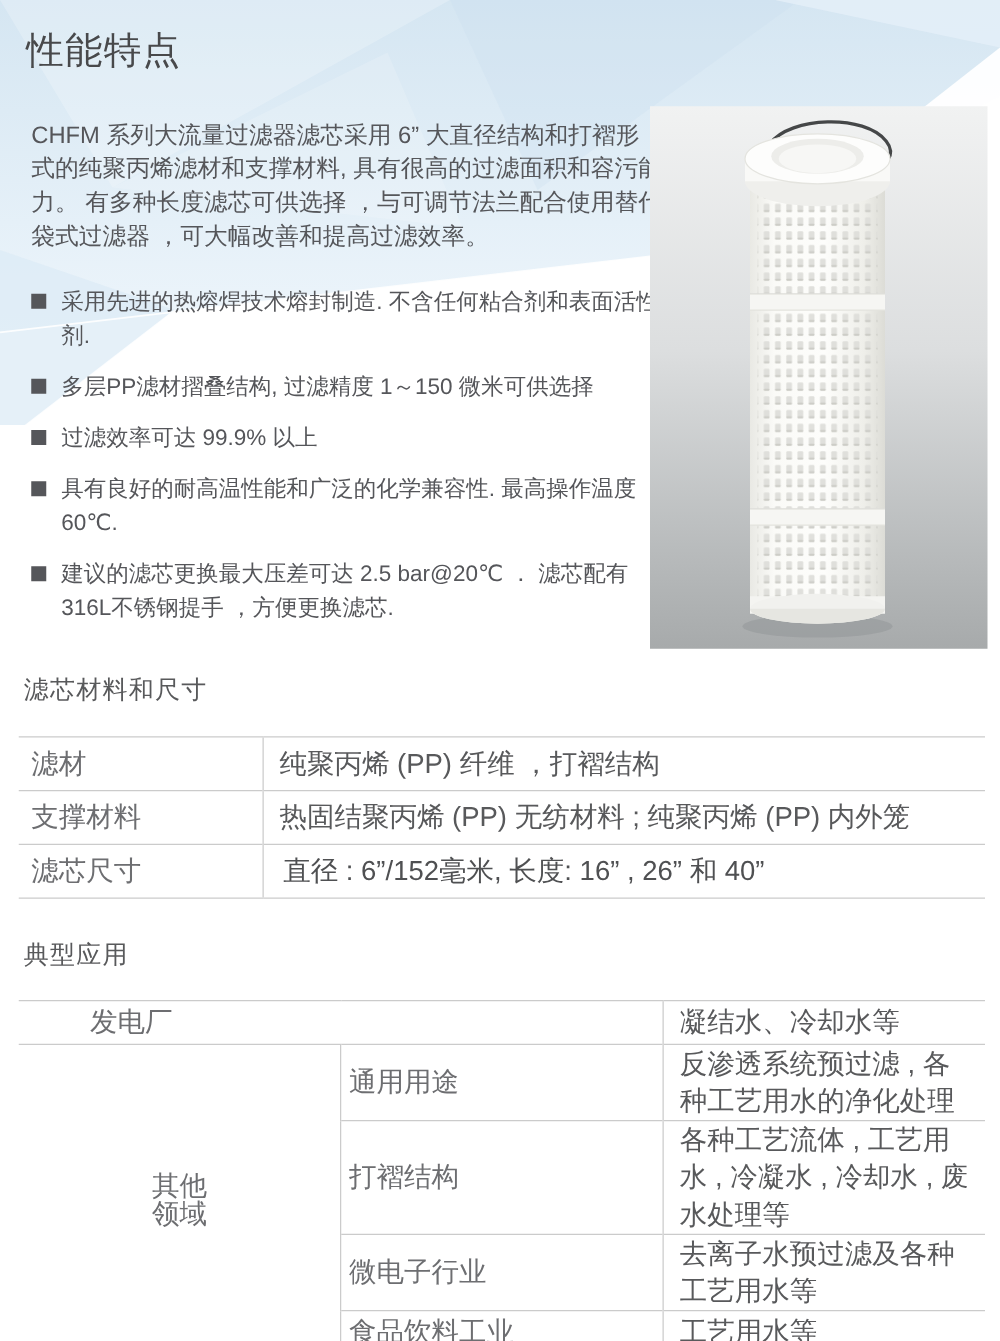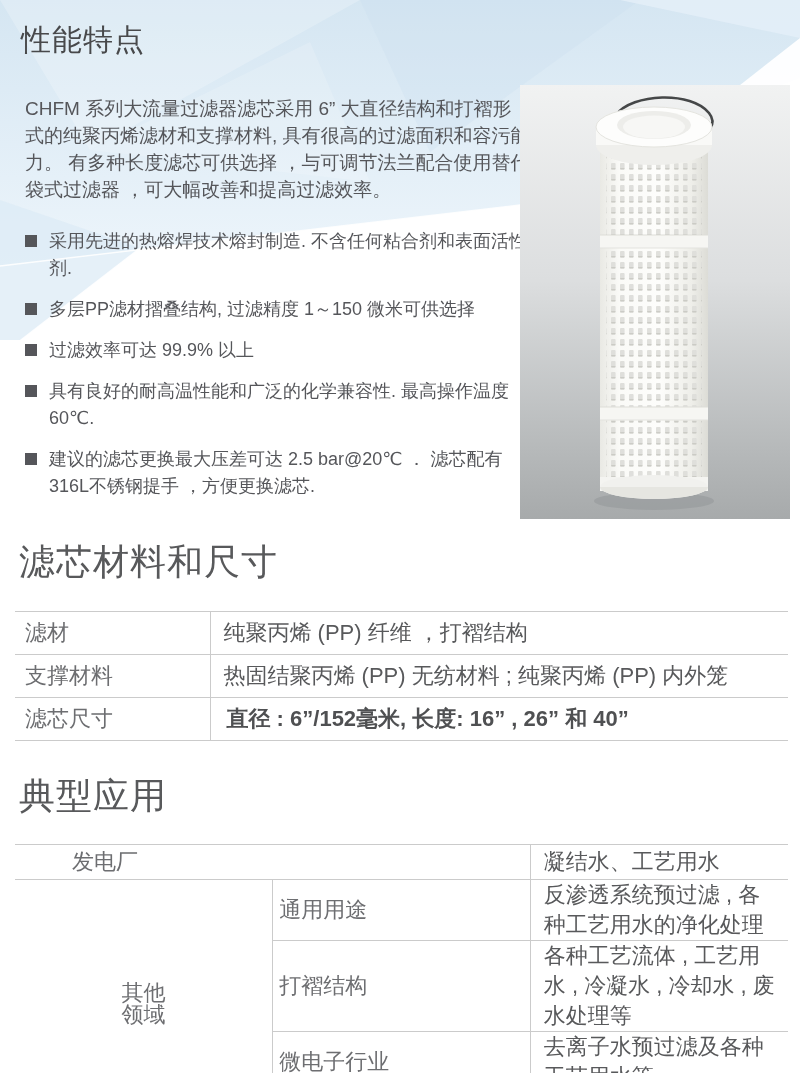--- a/index.html
+++ b/index.html
@@ -22,35 +22,35 @@
   ul.features li { position:relative; padding-left:24px; margin-bottom:14px;
     font-size:18px; line-height:27px; color:#55565a; }
   ul.features li .bullet-sq { position:absolute; left:0; top:7px; width:12px;
     height:12px; background:#55565a; }
 
   
   .photo-box { position:absolute; left:520px; top:85px; width:270px; height:434px;
     background:linear-gradient(180deg,#f1f2f2 0%,#dcdedf 45%,#b5b8b9 85%,#a7aaab 100%);
     z-index:2; }
 
-  h2.section-title { font-size:36px; font-weight:normal; color:#58595b;
+  h2.section-title { font-size:20px; font-weight:normal; color:#58595b;
     letter-spacing:1px; }
   #materials-title { margin:38px 0 0 19px; }
   #applications-title { margin:31px 0 0 19px; }
 
   table.spec { border-collapse:collapse; margin:24px 0 0 15px; width:773px;
     font-size:22px; color:#58595b; table-layout:fixed; }
   table.spec td { padding:0 10px; vertical-align:middle; }
 
   table.mat tr { height:43px; }
   table.mat tr td { border-top:1px solid #cbcbcb; }
   table.mat tr:last-child td { border-bottom:1px solid #cbcbcb; }
   table.mat td.lbl { width:195px; color:#6d6e71; }
   table.mat td.val { border-left:1px solid #cbcbcb; padding-left:13px; }
-  table.mat td.val.bold { font-weight:bold; color:#4f5052;padding-left:16px; }
+  table.mat td.val.bold { font-weight:normal; color:#4f5052;padding-left:16px; }
 
   table.app { margin-top:23px; }
   table.app tr { height:35px; }
   table.app td { border-top:1px solid #cbcbcb; }
   table.app tr:last-child td { border-bottom:1px solid #cbcbcb; }
   table.app td.grp { width:53px; padding:0 2px; text-align:center; color:#6d6e71;
     line-height:22px; border-bottom:1px solid #cbcbcb; }
   table.app td.grp span { display:inline-block; width:2.2em; }
   table.app td.cat { width:144px; border-left:1px solid #cbcbcb; padding-left:6px;
     color:#6d6e71; }
@@ -165,21 +165,21 @@
       </tr>
     </tbody>
       </table>
 
     <h2 class="section-title" id="applications-title">典型应用</h2>
 
     <table class="spec app">
       <tbody>
           <tr>
         <td class="cat-merged" colspan="2">发电厂</td>
-        <td class="dsc">凝结水、工艺用水</td>
+        <td class="dsc">凝结水、冷却水等</td>
       </tr>
       <tr>
         <td class="grp" rowspan="4">
           <span>其他领域</span>
         </td>
         <td class="cat">通用用途</td>
         <td class="dsc">反渗透系统预过滤 , 各种工艺用水的净化处理</td>
       </tr>
       <tr>
         <td class="cat">打褶结构</td>

